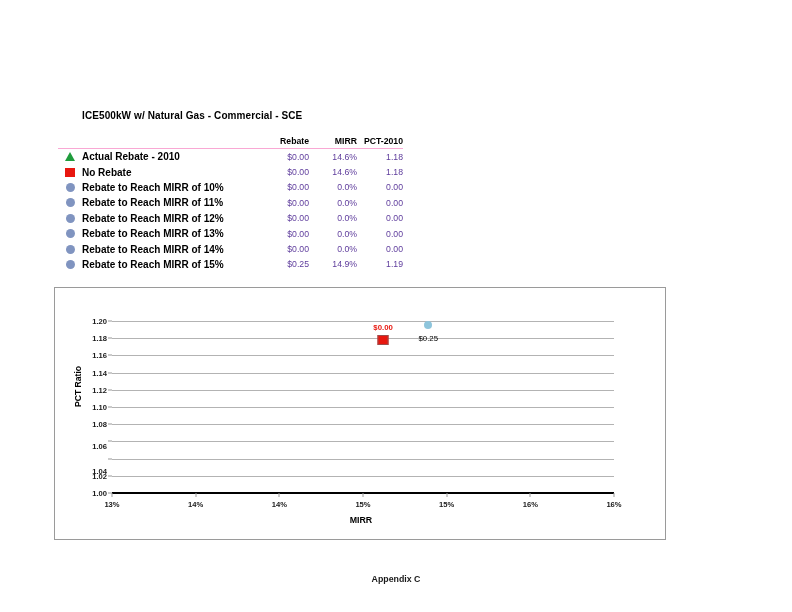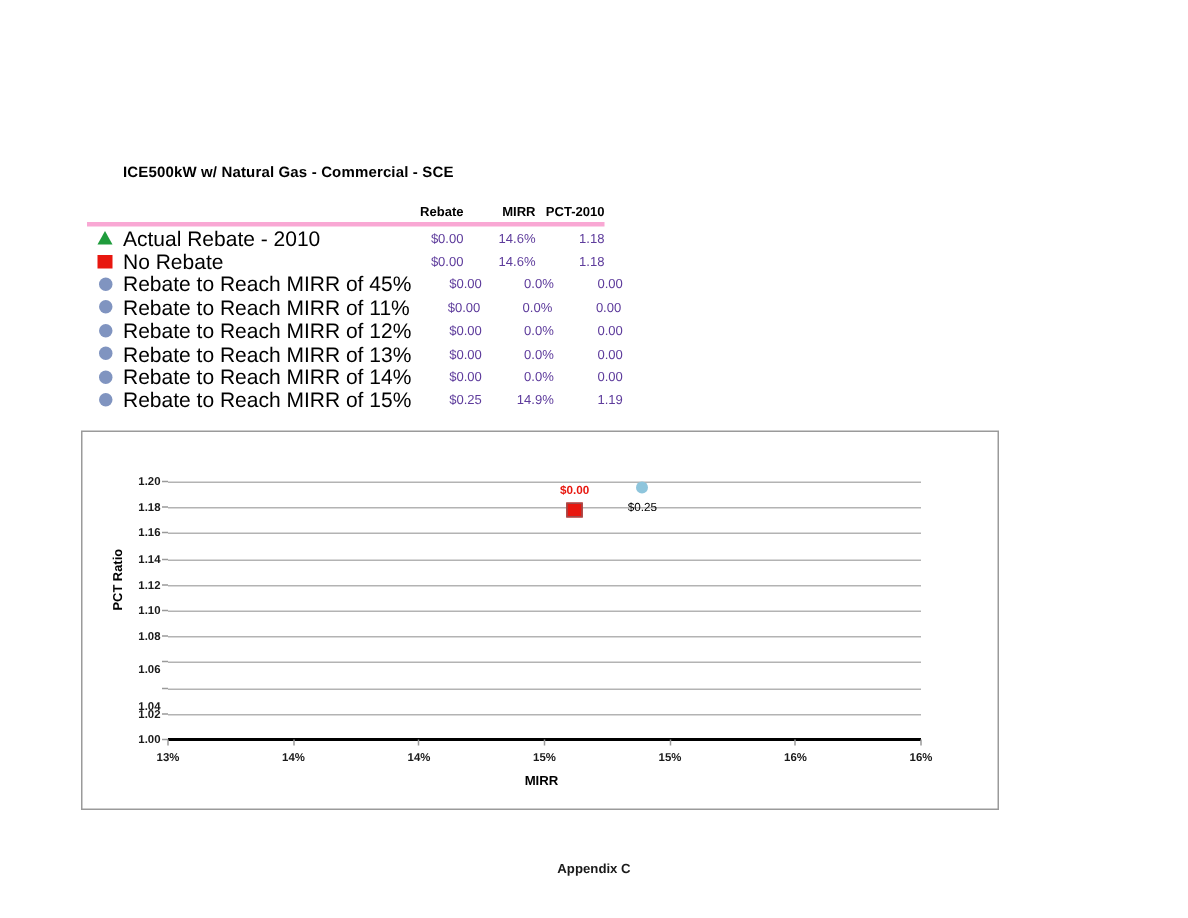--- a/index.html
+++ b/index.html
@@ -32,24 +32,24 @@
   
   .table{
     position:absolute;left:58px;top:134px;width:345px;
   }
   .trow{
     display:flex;align-items:center;
     height:15.4px;
   }
   .thead{
     height:14px;
-    border-bottom:3px solid #f9a8d4;
+    border-bottom:1px solid #f9a8d4;
   }
   .c-marker{width:24px;flex:0 0 24px;display:flex;align-items:center;justify-content:center;}
-  .c-label{flex:0 0 180px;font-size:14px;font-weight:normal;color:#000;white-space:nowrap;}
+  .c-label{flex:0 0 180px;font-size:10px;font-weight:bold;color:#000;white-space:nowrap;}
   .c-num{flex:0 0 47px;text-align:right;font-size:8.7px;color:#5e3c9c;white-space:nowrap;}
   .c-num.g2{flex:0 0 48px;}
   .c-num.g3{flex:0 0 46px;}
   .thead .c-num{color:#000;font-weight:bold;}
   .thead .c-label{color:#000;}
 
   
   .m-tri{
     width:0;height:0;
     border-left:5.5px solid transparent;
@@ -192,21 +192,21 @@
           </div>
           <div class="c-label">No Rebate</div>
           <div class="c-num">$0.00</div>
           <div class="c-num g2">14.6%</div>
           <div class="c-num g3">1.18</div>
         </div>
         <div class="trow">
           <div class="c-marker">
             <span class="m-dot"></span>
           </div>
-          <div class="c-label">Rebate to Reach MIRR of 45%</div>
+          <div class="c-label">Rebate to Reach MIRR of 10%</div>
           <div class="c-num">$0.00</div>
           <div class="c-num g2">0.0%</div>
           <div class="c-num g3">0.00</div>
         </div>
         <div class="trow">
           <div class="c-marker">
             <span class="m-dot"></span>
           </div>
           <div class="c-label">Rebate to Reach MIRR of 11%</div>
           <div class="c-num">$0.00</div>

